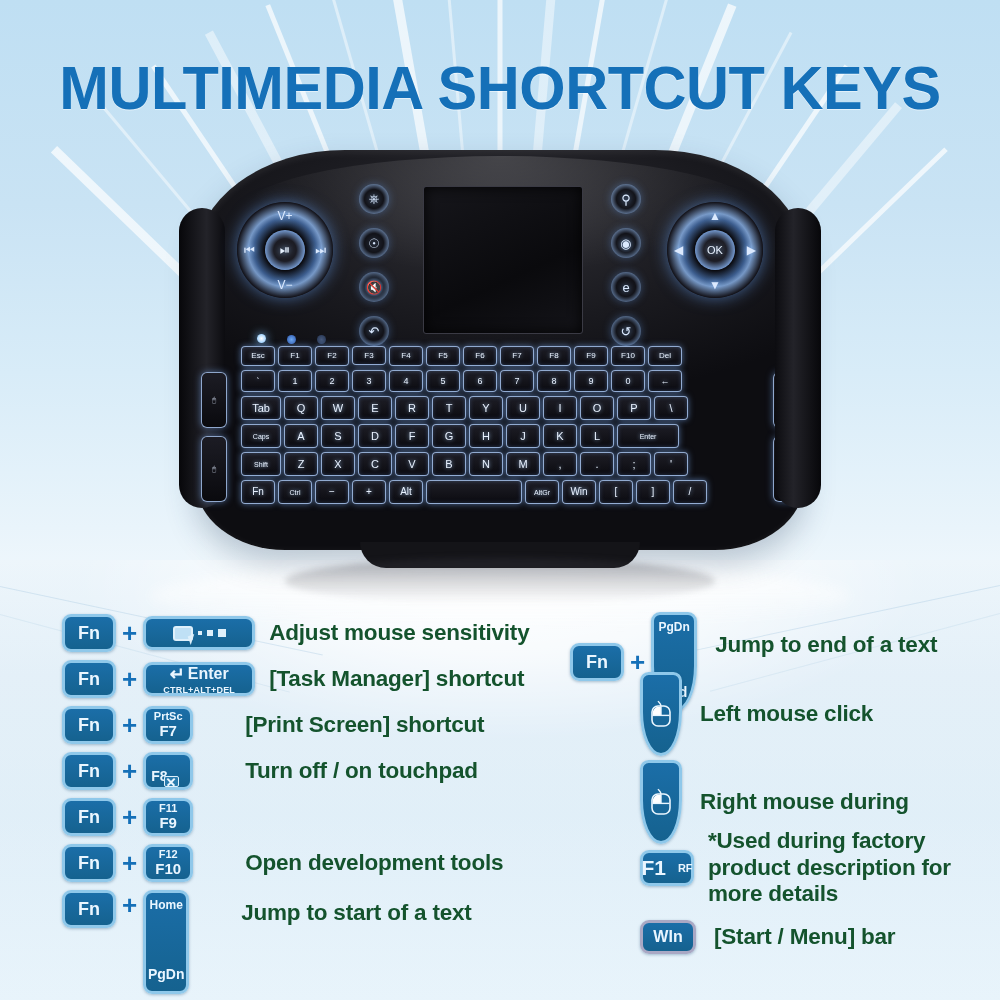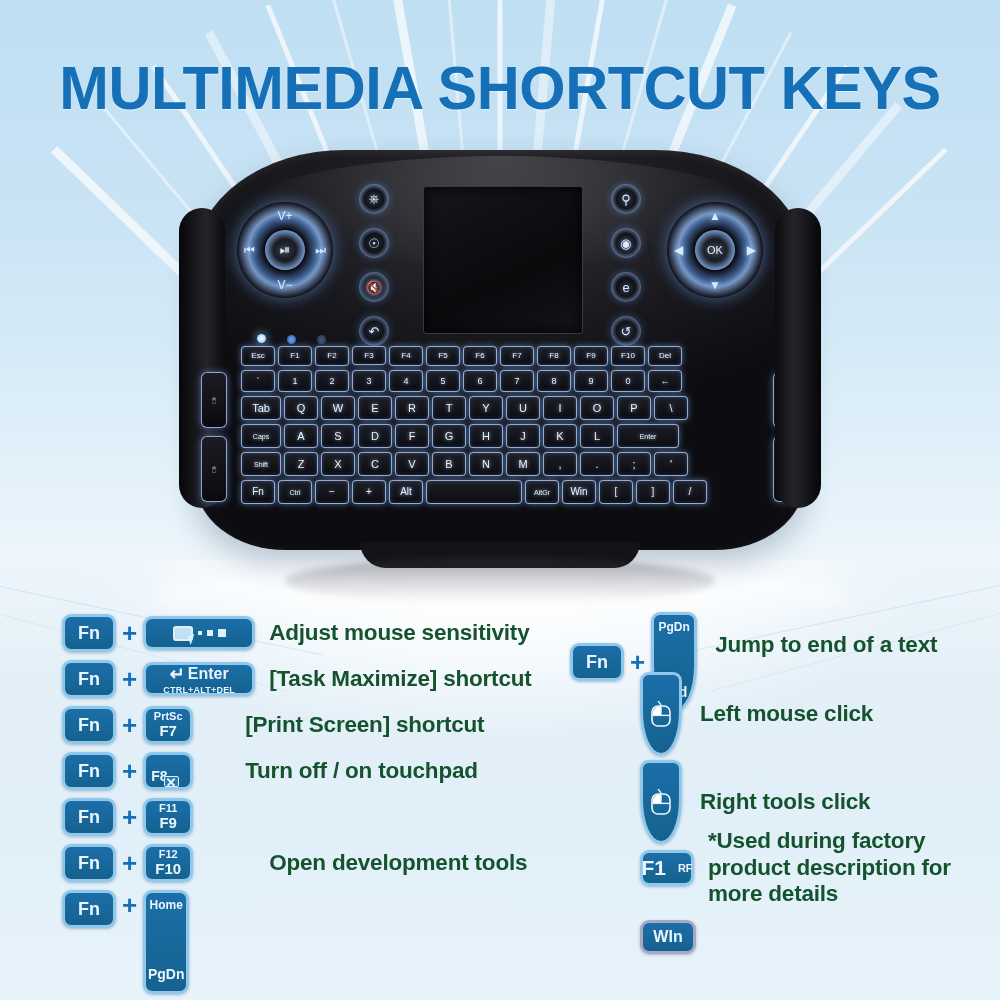--- a/index.html
+++ b/index.html
@@ -394,21 +394,21 @@
       <div class="lrow" style="top: 70px; left: 0px;">
         <div class="keycap cap-fn">Fn</div>
         <span class="plus">+</span>
         <div class="keycap enterkey">
           <span class="l1">
             <span style="font-size: 18px;">↵</span>
             <span>Enter</span>
           </span>
           <span class="l2">CTRL+ALT+DEL</span>
         </div>
-        <span class="desc" style="margin-left: 14px;">[Task Maximize] shortcut</span>
+        <span class="desc" style="margin-left: 14px;">[Task Manager] shortcut</span>
       </div>
       <div class="lrow" style="top: 116px; left: 0px;">
         <div class="keycap cap-fn">Fn</div>
         <span class="plus">+</span>
         <div class="keycap cap-stack" style="width: 50px; height: 38px;">
           <span class="top">PrtSc</span>
           <span class="bot">F7</span>
         </div>
         <span class="desc" style="margin-left: 52px;">[Print Screen] shortcut</span>
       </div>
@@ -429,30 +429,31 @@
           <span class="bot">F9</span>
         </div>
       </div>
       <div class="lrow" style="top: 254px; left: 0px;">
         <div class="keycap cap-fn">Fn</div>
         <span class="plus">+</span>
         <div class="keycap cap-stack" style="width: 50px; height: 38px;">
           <span class="top">F12</span>
           <span class="bot">F10</span>
         </div>
-        <span class="desc" style="margin-left: 76px; text-align: right;">Open development tools</span>
+        <span class="desc" style="margin-left: 52px; text-align: right;">Open development tools</span>
       </div>
       <div class="lrow" style="top: 300px; left: 0px; align-items: flex-start;">
         <div class="keycap cap-fn">Fn</div>
         <span class="plus">+</span>
         <div class="keycap tall" style="width: 46px; height: 104px;">
           <span style="font-size: 12px;">Home</span>
           <span style="flex: 1 1 0%;"></span>
           <span style="font-size: 14px;">PgDn</span>
         </div>
+        <span class="desc" style="margin-left: 52px; margin-top: 10px;">Jump to start of a text</span>
       </div>
     </div>
   <div class="col" id="col-right" style="left:570px; top:0;">
       <div class="lrow" style="top: 22px; left: 0px;">
         <div class="keycap cap-fn">Fn</div>
         <span class="plus">+</span>
         <div class="keycap tall taper" style="width: 46px; height: 100px;">
           <span style="font-size: 12px;">PgDn</span>
           <span style="flex: 1 1 0%;"></span>
           <span style="font-size: 14px;">End</span>
@@ -476,28 +477,29 @@
         <span style="display: inline-block; width: 70px;"></span>
         <div class="keycap mousekey taper">
           <svg viewBox="0 0 22 28" class="mouse-ico">
             <rect x="2" y="6" width="18" height="20" rx="6" fill="none" stroke="#eaf6ff" stroke-width="1.6"></rect>
             <path d="M2.8 12 L2.8 12 A6 6 0 0 1 8.8 6.8 L11 6.8 L11 15.4 L2.8 15.4 Z" fill="#ffffff"></path>
             <line x1="2.6" y1="15.4" x2="19.4" y2="15.4" stroke="#eaf6ff" stroke-width="1.4"></line>
             <line x1="11" y1="6.6" x2="11" y2="15.4" stroke="#eaf6ff" stroke-width="1.4"></line>
             <path d="M11 6.4 C11 3.4 9 2.6 8 1.2" fill="none" stroke="#eaf6ff" stroke-width="1.4"></path>
           </svg>
         </div>
-        <span class="desc" style="margin-left: 18px;">Right tools click</span>
+        <span class="desc" style="margin-left: 18px;">Right mouse during</span>
       </div>
       <div class="lrow" style="top: 238px; left: 0px;">
         <span style="display: inline-block; width: 70px;"></span>
         <div class="keycap f1key">
           <span>F1</span>
           <sup>RF</sup>
         </div>
         <span class="desc multi" style="margin-left: 14px; width: 280px;">*Used during factory product description for more details</span>
       </div>
       <div class="lrow" style="top: 330px; left: 0px;">
         <span style="display: inline-block; width: 70px;"></span>
         <div class="keycap winkey">WIn</div>
+        <span class="desc" style="margin-left: 18px;">[Start / Menu] bar</span>
       </div>
     </div>
 </div>
 
 </body></html>

